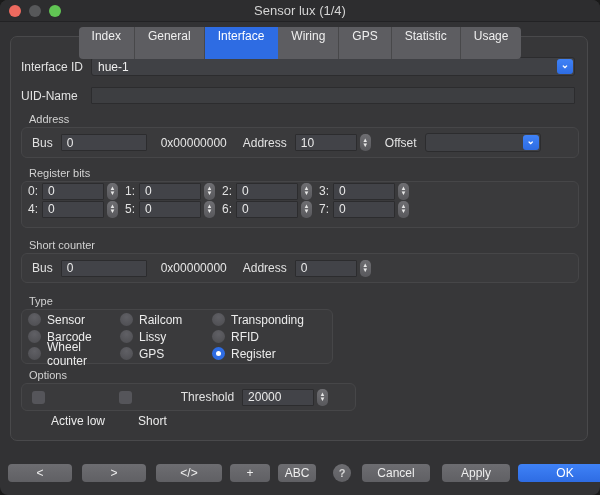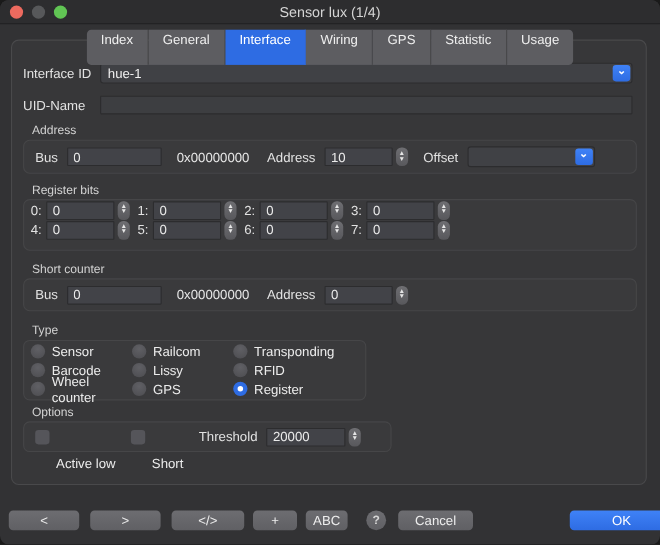--- a/index.html
+++ b/index.html
@@ -268,15 +268,16 @@
 
   </div>
 
   <button class="btn" style="left:8px;width:64px;">&lt;</button>
   <button class="btn" style="left:82px;width:64px;">&gt;</button>
   <button class="btn" style="left:156px;width:66px;">&lt;/&gt;</button>
   <button class="btn" style="left:230px;width:40px;">+</button>
   <button class="btn" style="left:278px;width:38px;">ABC</button>
   <div class="btn-help" style="left:333px;">?</div>
   <button class="btn" style="left:362px;width:68px;">Cancel</button>
+  <button class="btn" style="left:442px;width:68px;">Apply</button>
   <button class="btn primary" style="left:518px;width:94px;">OK</button>
 
 </div>
 
 </body></html>

